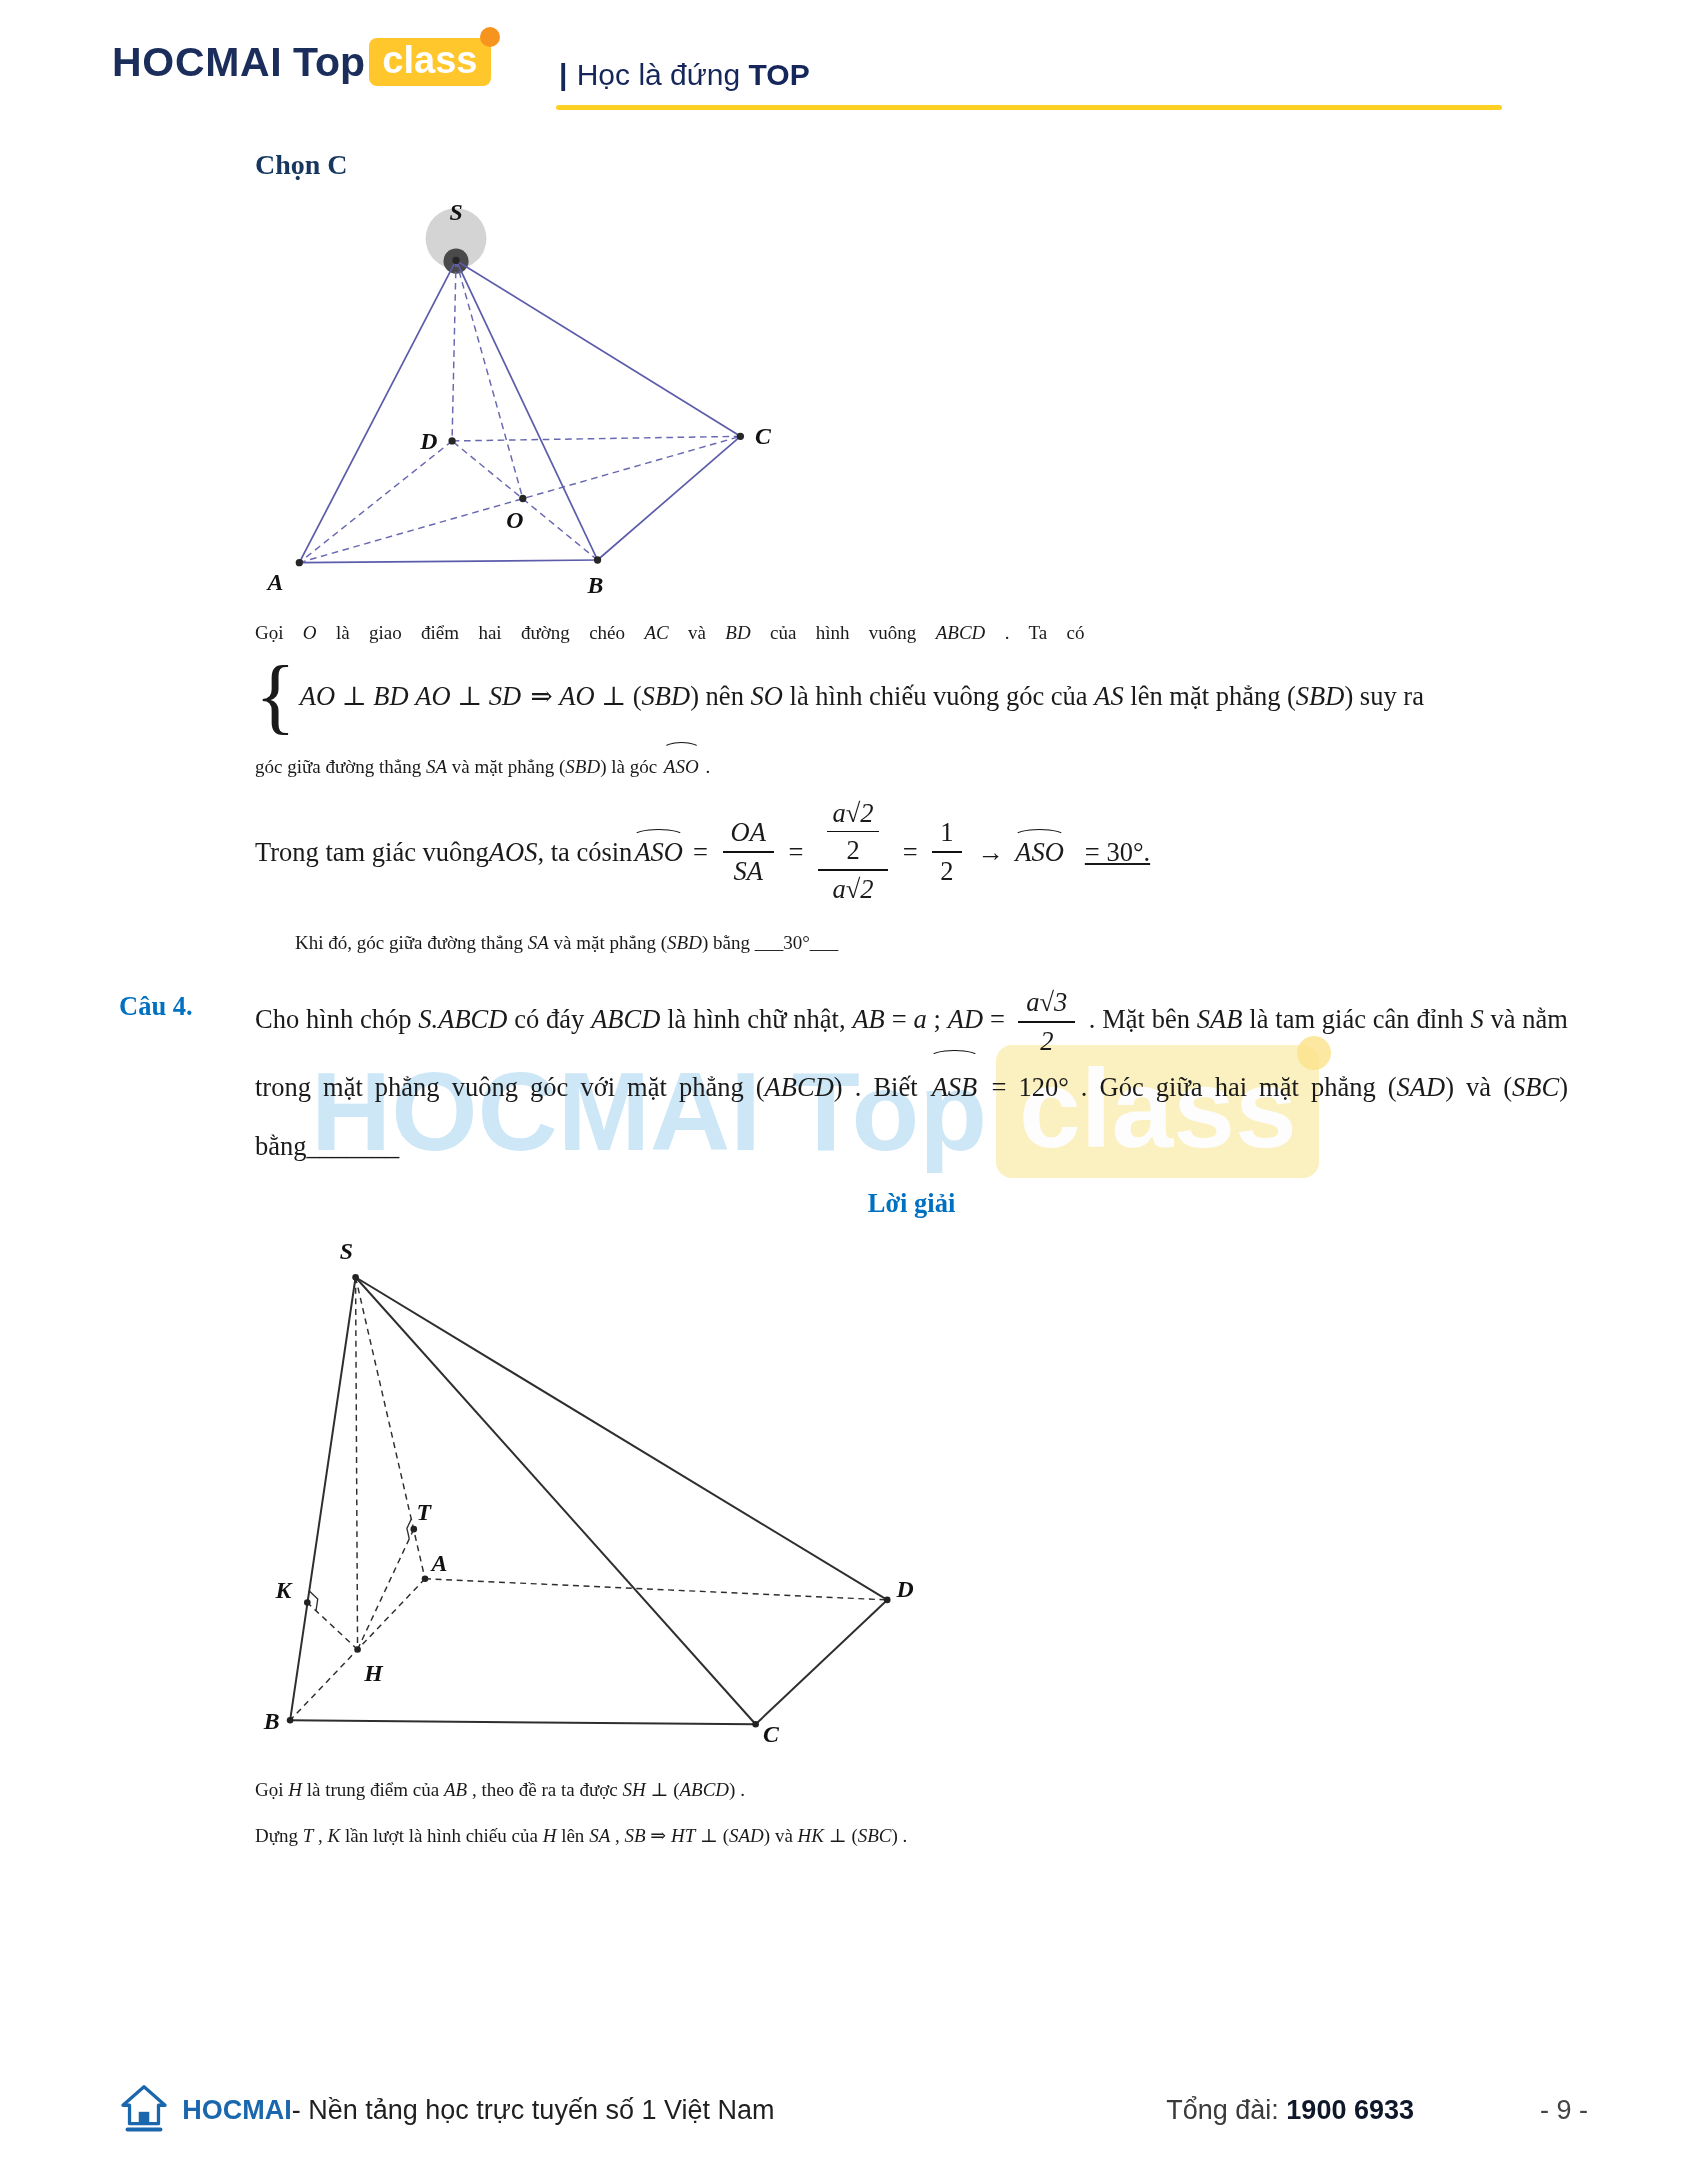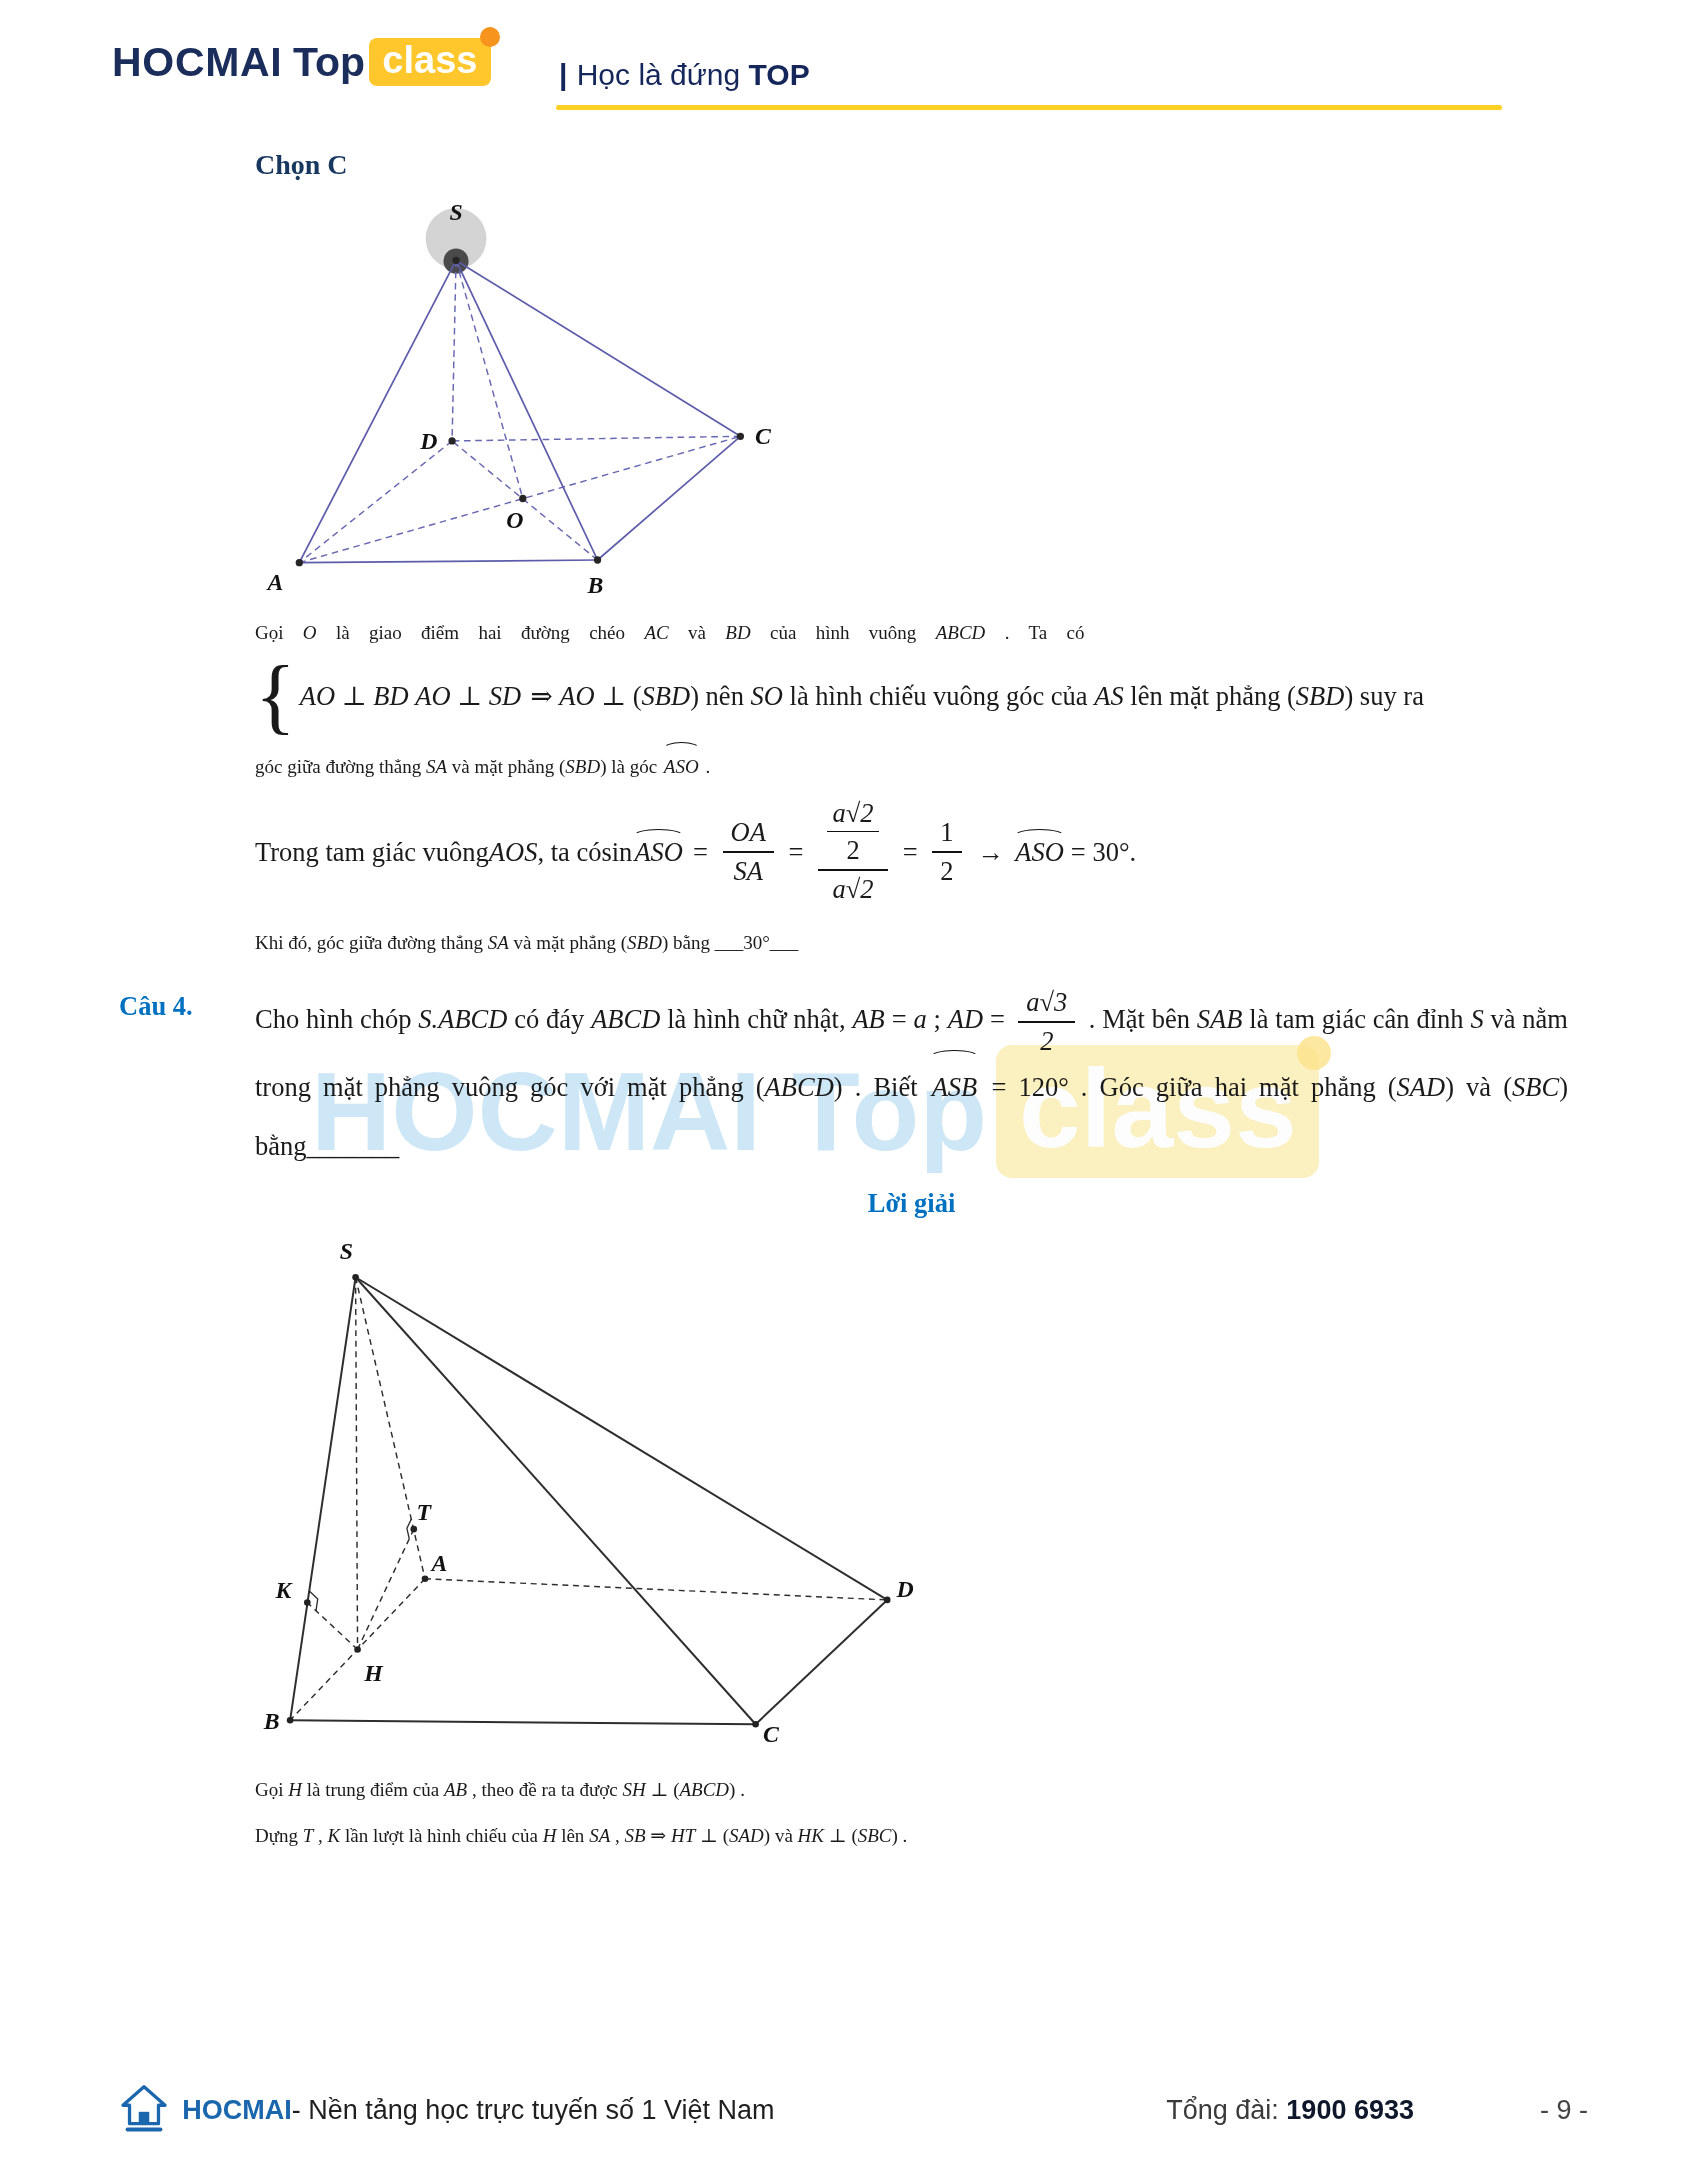--- a/index.html
+++ b/index.html
@@ -31,21 +31,21 @@
   .wm-class { position:relative; margin-left:9.3px; background:#fbf0bf; color:#fdfdfd;
       border-radius:16px; padding:0 22.5px 5.3px; }
   .wm-dot { position:absolute; right:-12px; top:-9.3px; width:34px; height:34px; border-radius:50%;
       background:#fce28a; opacity:.8; }
   
   .main { position:absolute; left:255px; top:149px; width:1313px; z-index:1; }
   .choice { font-size:28px; font-weight:700; color:#17375e; }
   .figwrap1 { margin:10px 0 0 -18.5px; }
   .figwrap2 { margin:6.6px 0 0 3.3px; }
   .para { font-size:19px; line-height:1.75; text-align:justify; }
-  .p-gap20 { margin-top:13.2px; } .p-gap25 { margin-top:16.5px; } .p-gap30 { margin-top:20px; }
+  .p-gap20 { margin-top:13.2px; } .p-gap25 { margin-top:16.5px; } .p-gap30 { margin-top:20px;margin-left:40px; }
   .wide { word-spacing:14.6px; }
   .mi { font-style:italic; }
   .rm { font-style:normal; }
   .hat { position:relative; display:inline-block; padding:0 2px; }
   .hat::before { content:""; position:absolute; left:0.7px; right:0.7px; top:-8px; height:12px;
       border:1.7px solid transparent; border-top-color:#111; border-radius:50%; }
   
   .sys { display:flex; align-items:center; margin-top:8px; font-size:26.5px; }
   .brace { font-size:85px; font-weight:400; line-height:0.9; margin-right:4px; }
   .sys-rows { display:flex; gap:6.6px; }
@@ -179,21 +179,21 @@
         </span>
         <span class="den mi">a√2</span>
       </span>
       <span class="rm eqsp">=</span>
       <span class="frac">
         <span class="num rm">1</span>
         <span class="den rm">2</span>
       </span>
       <span class="rm arr">→</span>
       <span class="mi hat">ASO</span>
-      <span class="rm" style="margin-left:5px;">= 30°.</span>
+      <span class="rm" style="margin-left:19px;text-decoration:underline;">= 30°.</span>
     </div>
 
     <p class="para p-gap30"><span class="rm">Khi đó, góc giữa đường thẳng </span><span class="mi">SA</span><span class="rm"> và mặt phẳng (</span><span class="mi">SBD</span><span class="rm">) bằng ___</span><span class="rm">30°</span><span class="rm">___</span></p>
 
     <div class="cau4">
       <div class="cau4-label">Câu 4.</div>
       <div class="cau4-body"><span class="rm">Cho hình chóp </span><span class="mi">S.ABCD</span><span class="rm"> có đáy </span><span class="mi">ABCD</span><span class="rm"> là hình chữ nhật, </span><span class="mi">AB</span><span class="rm"> = </span><span class="mi">a</span><span class="rm"> ; </span><span class="mi">AD</span><span class="rm"> = </span><span class="frac mi">
             <span class="num">a√3</span>
             <span class="den">2</span>
           </span><span class="rm"> . Mặt bên </span><span class="mi">SAB</span><span class="rm"> là tam giác cân đỉnh </span><span class="mi">S</span><span class="rm"> và nằm trong mặt phẳng vuông góc với mặt phẳng (</span><span class="mi">ABCD</span><span class="rm">) . Biết </span><span class="mi hat">ASB</span><span class="rm"> = 120°</span><span class="rm"> . Góc giữa hai mặt phẳng (</span><span class="mi">SAD</span><span class="rm">) và (</span><span class="mi">SBC</span><span class="rm">) bằng_______</span></div>

